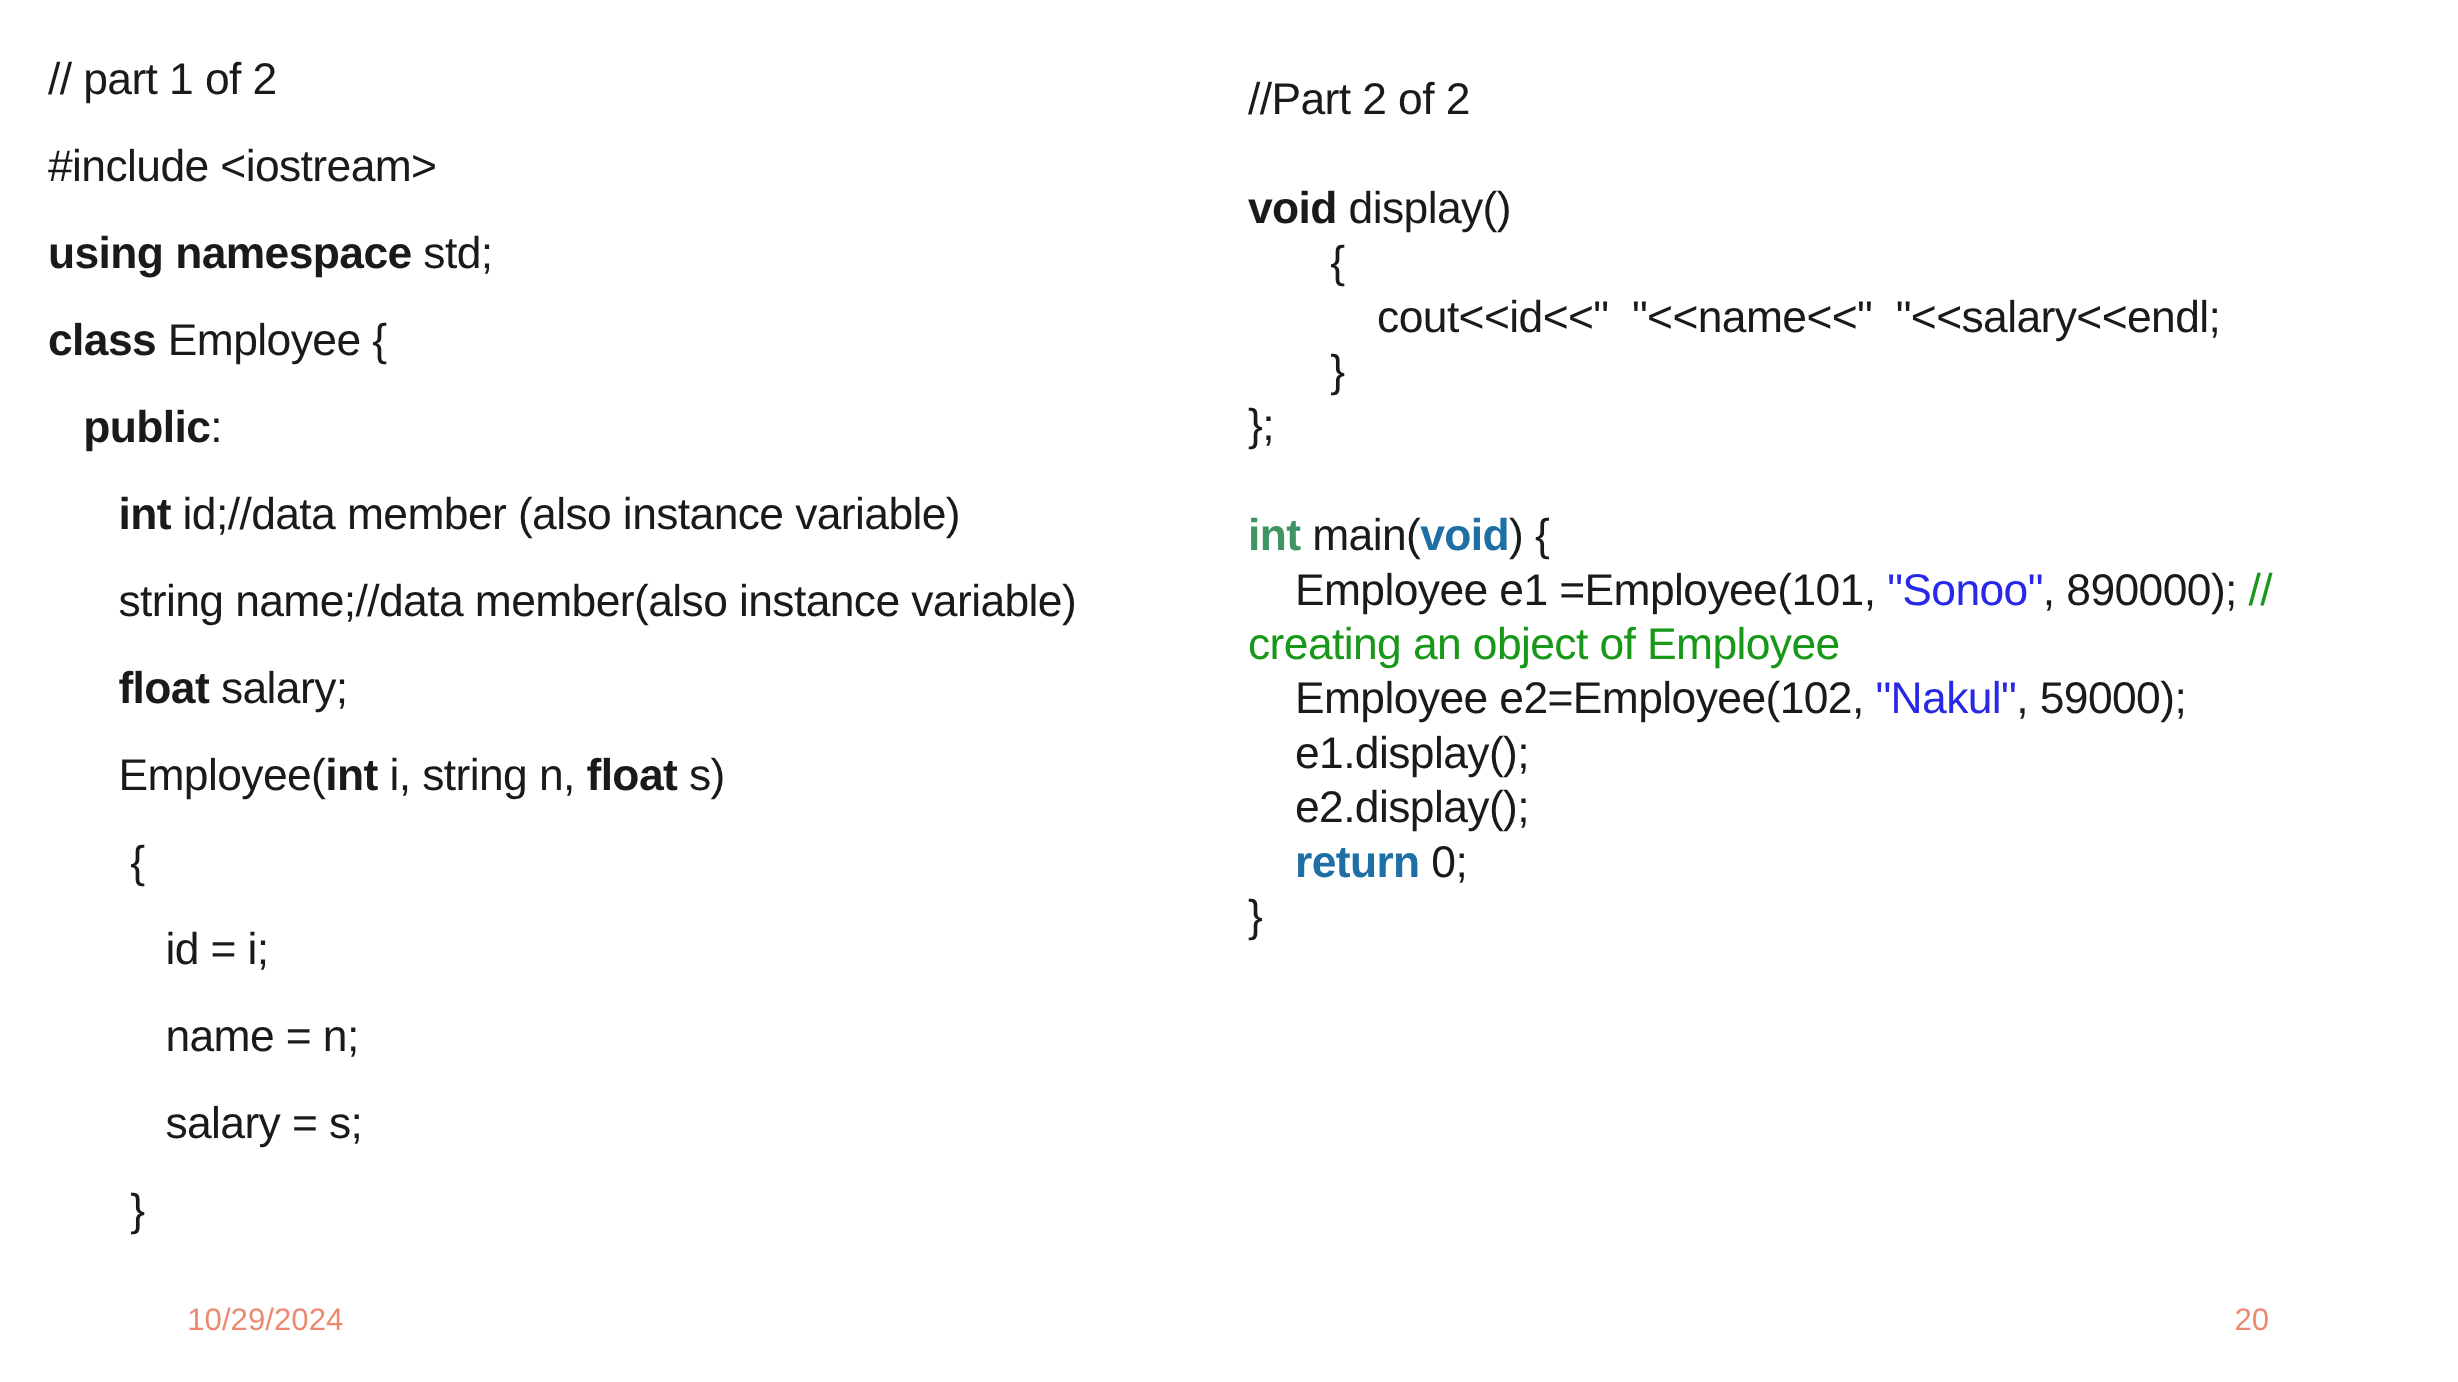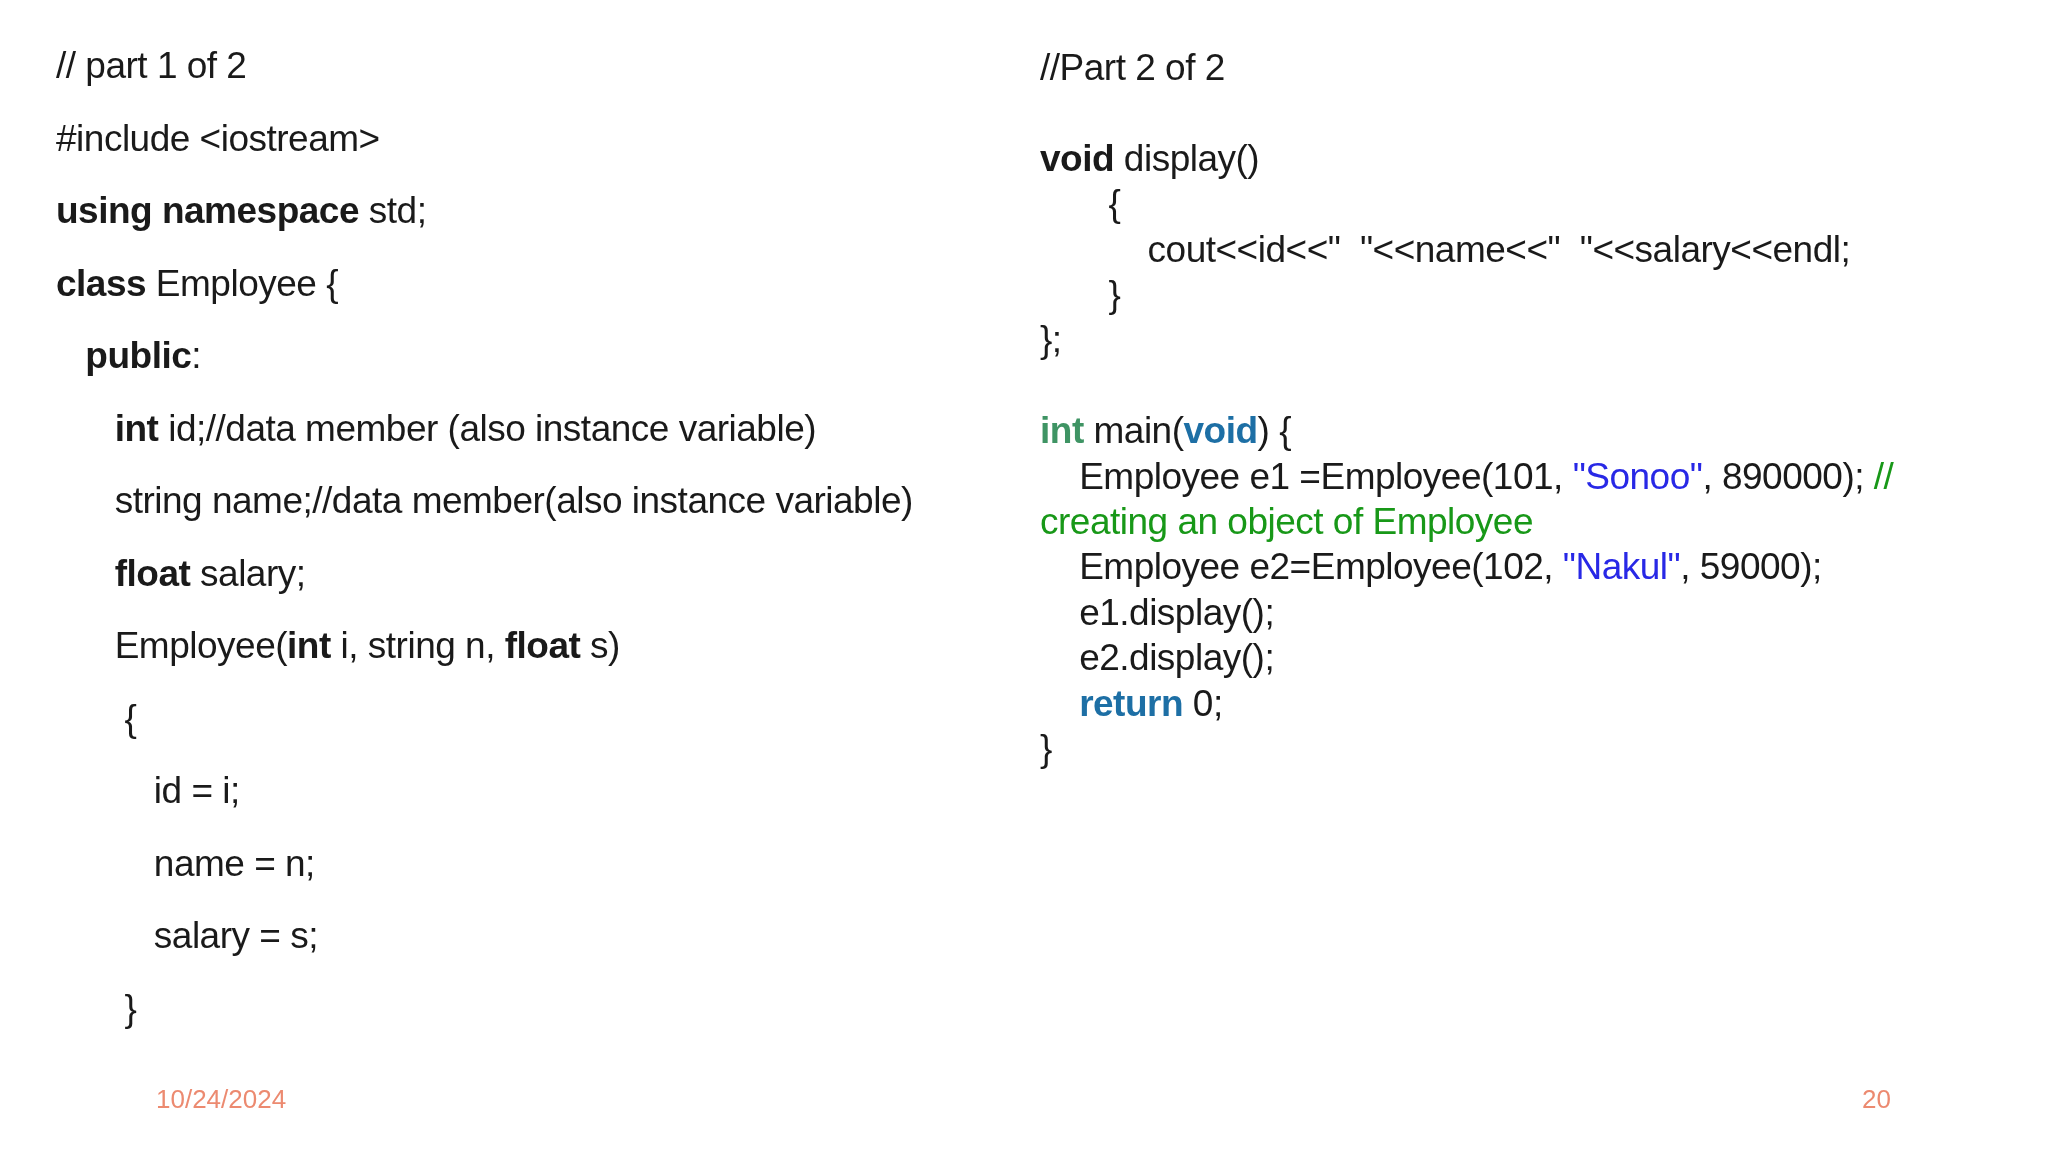--- a/index.html
+++ b/index.html
@@ -11,22 +11,22 @@
     background: var(--background, #ffffff);
     font-family: "Liberation Sans", sans-serif;
   }
   .code-col {
     position: absolute;
     white-space: pre-wrap;
     color: var(--text, #1a1a1a);
     font-size: 37px;
     letter-spacing: -0.5px;
   }
-  .code-col.left  { left: 40px;  top: 30px; width: 980px;  line-height: 72.5px; margin-left: 16px; }
-  .code-col.right { left: 1040px; top: 45px; width: 1000px; line-height: 45.4px; }
+  .code-col.left  { left: 40px;  top: 30px; width: 980px;  line-height: 72.5px; }
+  .code-col.right { left: 1040px; top: 60px; width: 1000px; line-height: 45.4px; }
   .code-line { min-height: 1em; }
   .tok-p  { }
   .tok-b  { font-weight: bold; }
   .tok-kg { font-weight: bold; color: var(--keyword-green, #3F9464); }
   .tok-kb { font-weight: bold; color: var(--keyword-blue, #1D6FA5); }
   .tok-str { color: var(--string-blue, #2828E6); }
   .tok-com { color: var(--comment-green, #189818); }
   .footer-date, .footer-page {
     position: absolute;
     top: 1084px;
@@ -35,15 +35,15 @@
   }
   .footer-date { left: 156px; }
   .footer-page { left: 1862px; text-align: center; }
 </style>
 </head>
 <body>
 
 <div>
   <div class="code-col left"><div class="code-line"><span class="tok-p">// part 1 of 2</span></div><div class="code-line"><span class="tok-p">#include &lt;iostream&gt;</span></div><div class="code-line"><span class="tok-b">using namespace</span><span class="tok-p"> std;</span></div><div class="code-line"><span class="tok-b">class</span><span class="tok-p"> Employee {</span></div><div class="code-line"><span class="tok-p">   </span><span class="tok-b">public</span><span class="tok-p">:</span></div><div class="code-line"><span class="tok-p">      </span><span class="tok-b">int</span><span class="tok-p"> id;//data member (also instance variable)</span></div><div class="code-line"><span class="tok-p">      string name;//data member(also instance variable)</span></div><div class="code-line"><span class="tok-p">      </span><span class="tok-b">float</span><span class="tok-p"> salary;</span></div><div class="code-line"><span class="tok-p">      Employee(</span><span class="tok-b">int</span><span class="tok-p"> i, string n, </span><span class="tok-b">float</span><span class="tok-p"> s)</span></div><div class="code-line"><span class="tok-p">       {</span></div><div class="code-line"><span class="tok-p">          id = i;</span></div><div class="code-line"><span class="tok-p">          name = n;</span></div><div class="code-line"><span class="tok-p">          salary = s;</span></div><div class="code-line"><span class="tok-p">       }</span></div></div>
   <div class="code-col right"><div class="code-line"><span class="tok-p">//Part 2 of 2</span></div><div class="code-line">&nbsp;</div><div class="code-line"><span class="tok-b">void</span><span class="tok-p"> display()</span></div><div class="code-line"><span class="tok-p">       {</span></div><div class="code-line"><span class="tok-p">           cout&lt;&lt;id&lt;&lt;"  "&lt;&lt;name&lt;&lt;"  "&lt;&lt;salary&lt;&lt;endl;</span></div><div class="code-line"><span class="tok-p">       }</span></div><div class="code-line"><span class="tok-p">};</span></div><div class="code-line">&nbsp;</div><div class="code-line"><span class="tok-kg">int</span><span class="tok-p"> main(</span><span class="tok-kb">void</span><span class="tok-p">) {</span></div><div class="code-line"><span class="tok-p">    Employee e1 =Employee(101, </span><span class="tok-str">"Sonoo"</span><span class="tok-p">, 890000); </span><span class="tok-com">//</span></div><div class="code-line"><span class="tok-com">creating an object of Employee</span></div><div class="code-line"><span class="tok-p">    Employee e2=Employee(102, </span><span class="tok-str">"Nakul"</span><span class="tok-p">, 59000);</span></div><div class="code-line"><span class="tok-p">    e1.display();</span></div><div class="code-line"><span class="tok-p">    e2.display();</span></div><div class="code-line"><span class="tok-p">    </span><span class="tok-kb">return</span><span class="tok-p"> 0;</span></div><div class="code-line"><span class="tok-p">}</span></div></div>
-  <div class="footer-date">10/24/2024</div>
+  <div class="footer-date">10/29/2024</div>
   <div class="footer-page">20</div>
 </div>
 
 </body></html>

